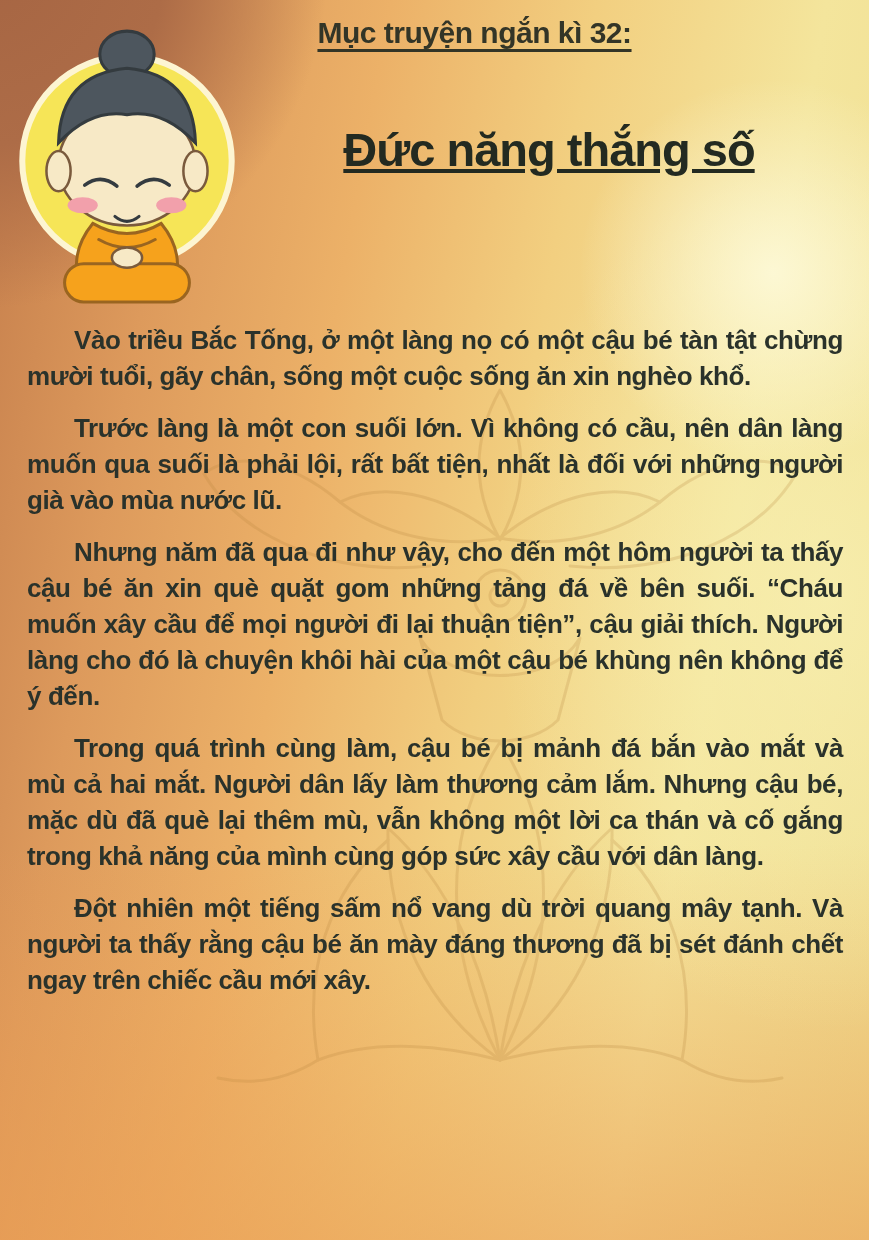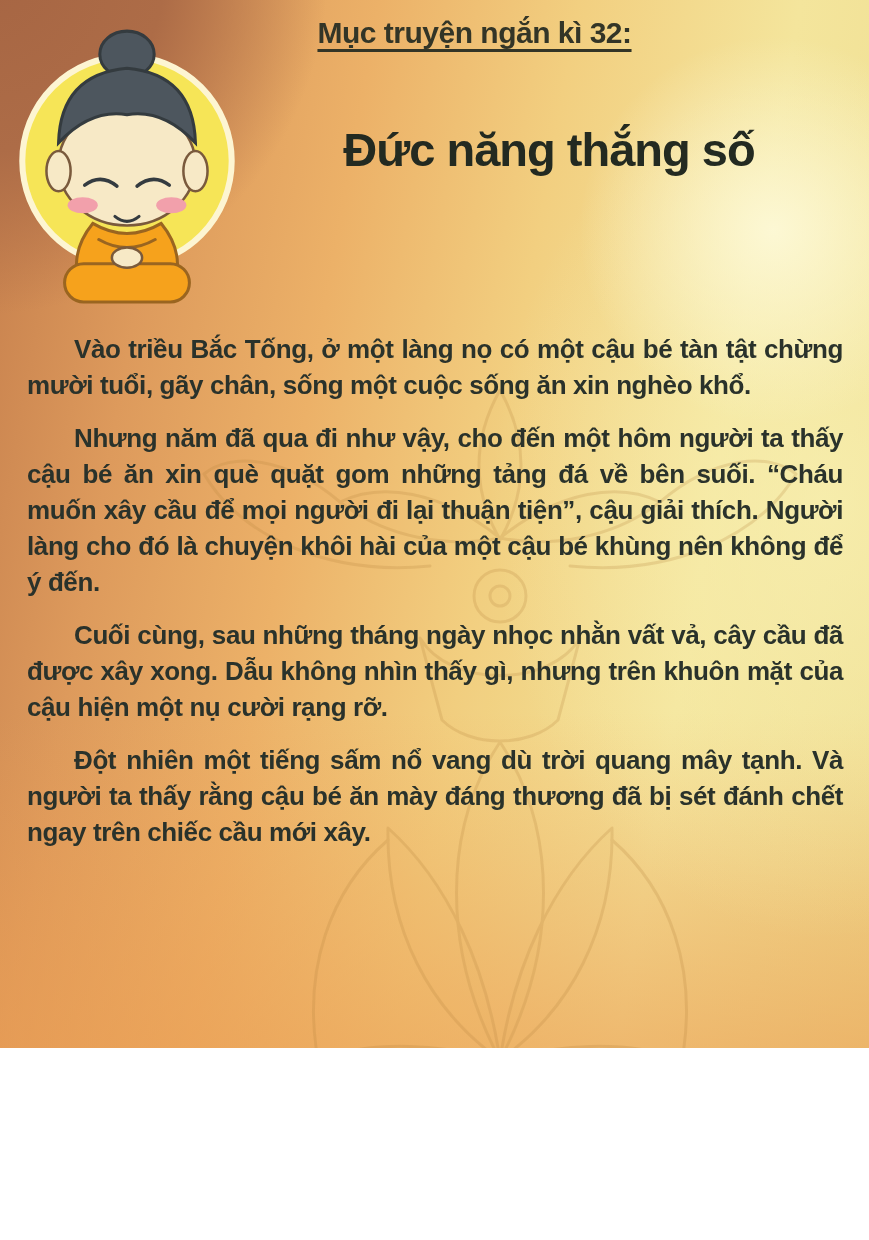--- a/index.html
+++ b/index.html
@@ -1,18 +1,18 @@
 <!DOCTYPE html>
 <html lang="vi"><head>
 <meta charset="utf-8">
 <style>
   html,body{margin:0;padding:0;}
   .page{
     position:relative;
-    width:869px;height:1048px;
+    width:869px;height:1240px;
     overflow:hidden;
     font-family:"Liberation Sans","DejaVu Sans",sans-serif;
     background:
       radial-gradient(circle 480px at -2% -3%, #a66543 0%, #ad6c47 38%, rgba(173,108,71,0) 72%),
       radial-gradient(circle 270px at 89% 22%, rgba(253,249,216,0.92) 0%, rgba(253,249,216,0) 72%),
       radial-gradient(ellipse 430px 560px at 95% 48%, rgba(248,240,178,0.75) 0%, rgba(248,240,178,0) 78%),
       linear-gradient(to top, rgba(235,157,82,0.62) 0%, rgba(235,157,82,0) 32%),
       linear-gradient(100deg, #c57e4c 0%, #dd9a5c 18%, #ecb168 36%, #f2cf80 55%, #f4e59c 76%, #eedd90 100%);
   }
   .watermark{
@@ -32,27 +32,28 @@
   .kicker span{
     text-decoration:underline;
     text-decoration-thickness:3px;
     text-underline-offset:6px;
   }
   .title{
     position:absolute;top:122px;left:235px;right:6px;
     text-align:center;
     font-size:47px;font-weight:bold;color:#232a21;
     letter-spacing:-1px;
+    text-decoration:underline;
   }
   .story{
     position:absolute;top:314px;left:27px;width:816px;
     font-size:26px;line-height:36px;font-weight:bold;
     color:#2a322b;text-align:justify;letter-spacing:-0.4px;
   }
-  .story p{margin:17px 0 16px 0;text-indent:47px;}
+  .story p{margin:8px 0 16px 0;text-indent:47px;}
 </style>
 </head>
 <body>
 
 <div class="page">
 
   <svg class="watermark" viewBox="0 0 620 760" aria-hidden="true">
     <g stroke="#b5823c" fill="rgba(207,154,72,0.10)" stroke-width="3" opacity="0.22" stroke-linejoin="round" stroke-linecap="round">
       <path d="M310,20 C338,70 338,120 310,170 C282,120 282,70 310,20 Z"></path>
       <path d="M310,168 C250,120 190,112 150,132 C196,168 258,178 310,168 Z"></path>
@@ -91,18 +92,19 @@
   </svg>
 
   <div class="kicker">
     <span>Mục truyện ngắn kì 32:</span>
   </div>
 
   <div class="title">Đức năng thắng số</div>
 
   <div class="story">
     <p>Vào triều Bắc Tống, ở một làng nọ có một cậu bé tàn tật chừng mười tuổi, gãy chân, sống một cuộc sống ăn xin nghèo khổ.</p>
+    <p>Trước làng là một con suối lớn. Vì không có cầu, nên dân làng muốn qua suối là phải lội, rất bất tiện, nhất là đối với những người già vào mùa nước lũ.</p>
     <p>Nhưng năm đã qua đi như vậy, cho đến một hôm người ta thấy cậu bé ăn xin què quặt gom những tảng đá về bên suối. “Cháu muốn xây cầu để mọi người đi lại thuận tiện”, cậu giải thích. Người làng cho đó là chuyện khôi hài của một cậu bé khùng nên không để ý đến.</p>
-    <p>Cuối cùng, sau những tháng ngày nhọc nhằn vất vả, cây cầu đã được xây xong. Dẫu không nhìn thấy gì, nhưng trên khuôn mặt của cậu hiện một nụ cười rạng rỡ.</p>
+    <p>Trong quá trình cùng làm, cậu bé bị mảnh đá bắn vào mắt và mù cả hai mắt. Người dân lấy làm thương cảm lắm. Nhưng cậu bé, mặc dù đã què lại thêm mù, vẫn không một lời ca thán và cố gắng trong khả năng của mình cùng góp sức xây cầu với dân làng.</p>
     <p>Đột nhiên một tiếng sấm nổ vang dù trời quang mây tạnh. Và người ta thấy rằng cậu bé ăn mày đáng thương đã bị sét đánh chết ngay trên chiếc cầu mới xây.</p>
   </div>
 
 </div>
 
 </body></html>

